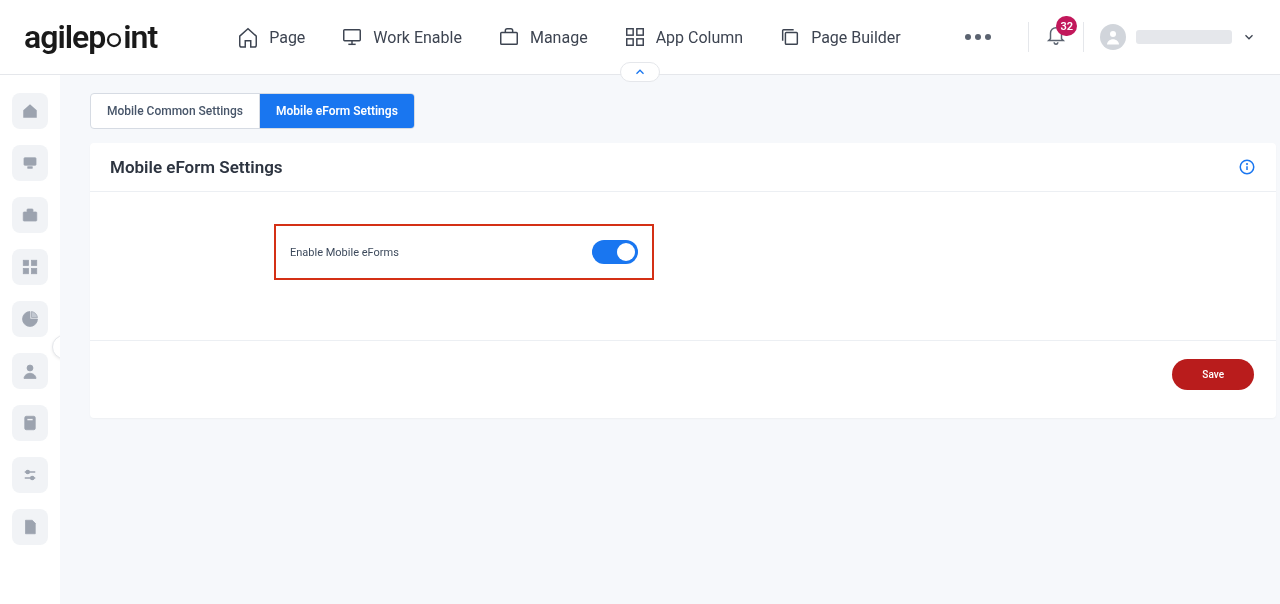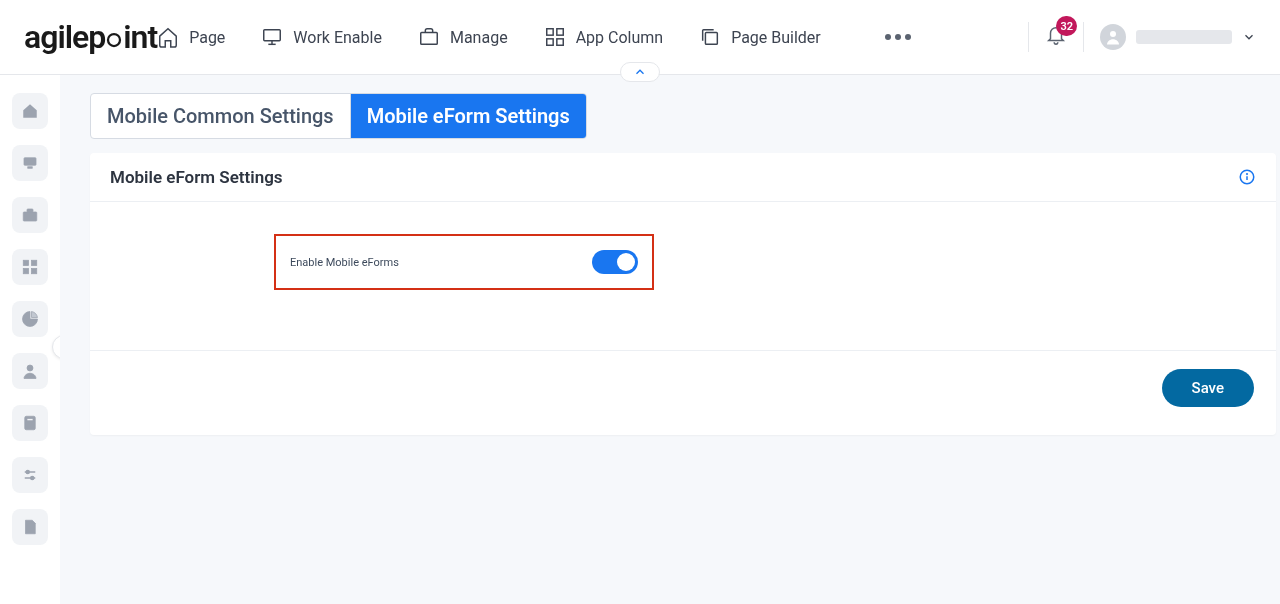--- a/index.html
+++ b/index.html
@@ -1,20 +1,20 @@
 <!DOCTYPE html>
 <html><head>
 <meta charset="utf-8">
 <style>
 * { margin:0; padding:0; box-sizing:border-box; font-family:-apple-system,BlinkMacSystemFont,"Segoe UI",Roboto,Arial,sans-serif; }
 body { width:1280px; height:604px; background:#fff; overflow:hidden; color:#3d4451; }
 
 
 .topnav { height:75px; border-bottom:1px solid #e5e7eb; display:flex; align-items:center; padding:0 24px; position:relative; }
-.logo { font-size:32px; font-weight:600; letter-spacing:-1px; color:#1a1a1a; }
+.logo { font-size:32px; font-weight:600; letter-spacing:-1px; color:#1a1a1a; margin-right:80px; }
 .nav-items { display:flex; align-items:center; gap:36px; }
 .nav-item { display:flex; align-items:center; gap:10px; color:#3d4451; font-size:16px; cursor:pointer; }
 .nav-item svg { width:22px; height:22px; stroke:#3d4451; fill:none; stroke-width:1.6; }
 .more-icon { margin-left:28px; cursor:pointer; display:flex; gap:4px; }
 .more-icon span { width:6px; height:6px; border-radius:50%; background:#5b6370; display:block; }
 .topnav-right { margin-left:auto; display:flex; align-items:center; gap:16px; }
 .divider { width:1px; height:30px; background:#e5e7eb; }
 .bell-wrap { position:relative; cursor:pointer; }
 .bell-wrap svg { width:22px; height:22px; stroke:#5b6370; fill:none; stroke-width:1.6; }
 .badge { position:absolute; top:-8px; right:-10px; background:#c2185b; color:#fff; font-size:11px; font-weight:600; min-width:20px; height:20px; border-radius:10px; display:flex; align-items:center; justify-content:center; padding:0 4px; }
@@ -31,37 +31,37 @@
 
 .layout { display:flex; height:529px; }
 .sidebar { width:60px; background:#fff; padding-top:18px; display:flex; flex-direction:column; align-items:center; gap:16px; position:relative; }
 .sidebar-item { width:36px; height:36px; border-radius:8px; background:#f1f3f6; display:flex; align-items:center; justify-content:center; cursor:pointer; }
 .sidebar-item svg { width:18px; height:18px; fill:#9ca3af; stroke:#9ca3af; }
 .sidebar-expand { position:absolute; top:260px; left:52px; width:24px; height:24px; border-radius:50%; background:#fff; border:1px solid #e5e7eb; display:flex; align-items:center; justify-content:center; cursor:pointer; box-shadow:0 1px 3px rgba(0,0,0,.08); }
 .sidebar-expand svg { width:12px; height:12px; stroke:#1976f0; stroke-width:2.4; fill:none; }
 
 .main { flex:1; background:#f6f8fb; padding:18px 0 18px 30px; position:relative; }
 .tabs { display:flex; border:1px solid #d6dbe3; border-radius:4px; overflow:hidden; width:max-content; background:#fff; }
-.tab { padding:10px 16px; font-size:20px; color:#475569; cursor:pointer; border-right:1px solid #d6dbe3; font-weight:500;text-align:center; }
+.tab { padding:10px 16px; font-size:12px; color:#475569; cursor:pointer; border-right:1px solid #d6dbe3; font-weight:500;text-align:center; }
 .tab:last-child { border-right:none; }
 .tab.active { background:#1976f0; color:#fff; font-weight:600; }
 
 .panel { margin-top:14px; background:#fff; border-radius:4px; width:calc(100% - 4px); box-shadow:0 1px 2px rgba(0,0,0,.04); }
 .panel-header { display:flex; align-items:center; justify-content:space-between; padding:14px 20px; border-bottom:1px solid #eceff3; }
 .panel-title { font-size:17px; font-weight:600; color:#2d3440; }
 .info-icon { width:18px; height:18px; stroke:#1976f0; fill:none; stroke-width:2; cursor:pointer; }
 
 .panel-body { padding:32px 24px 60px; }
 .toggle-row { display:flex; align-items:center; justify-content:space-between; width:380px; padding:14px 14px; border:2px solid #d43015; margin-left:160px; }
 .toggle-label { font-size:11px; color:#3d4a5c; }
 .switch { width:46px; height:24px; border-radius:14px; background:#1976f0; position:relative; cursor:pointer; }
 .switch-knob { position:absolute; right:3px; top:3px; width:18px; height:18px; border-radius:50%; background:#fff; }
 
 .panel-footer { padding:18px 22px 28px; display:flex; justify-content:flex-end; border-top:1px solid #eceff3; }
-.save-btn { background:#0369a1; color:#fff; font-size:15px; font-weight:500; border:none; border-radius:20px; padding:10px 30px; cursor:pointer; }
+.save-btn { background:#b91c1c; color:#fff; font-size:10px; font-weight:500; border:none; border-radius:20px; padding:10px 30px; cursor:pointer; }
 </style>
 </head>
 <body>
 
 <div class="topnav">
   <div class="logo">agilep<svg style="display:inline;width:18px;height:18px;vertical-align:-1px" viewBox="0 0 24 24">
         <circle cx="12" cy="12" r="8" fill="none" stroke="#1a1a1a" stroke-width="3"></circle>
       </svg>int</div>
   <div class="nav-items">
     <div class="nav-item">

